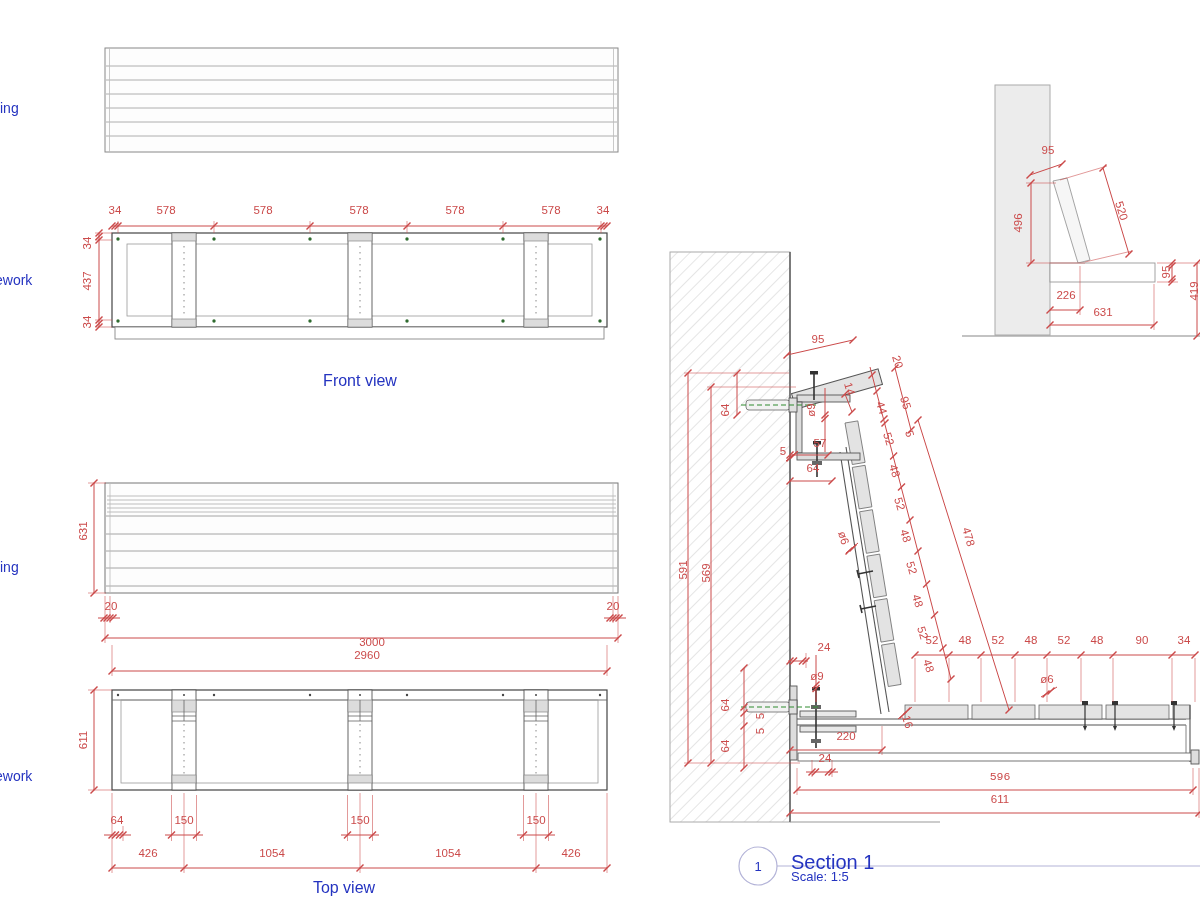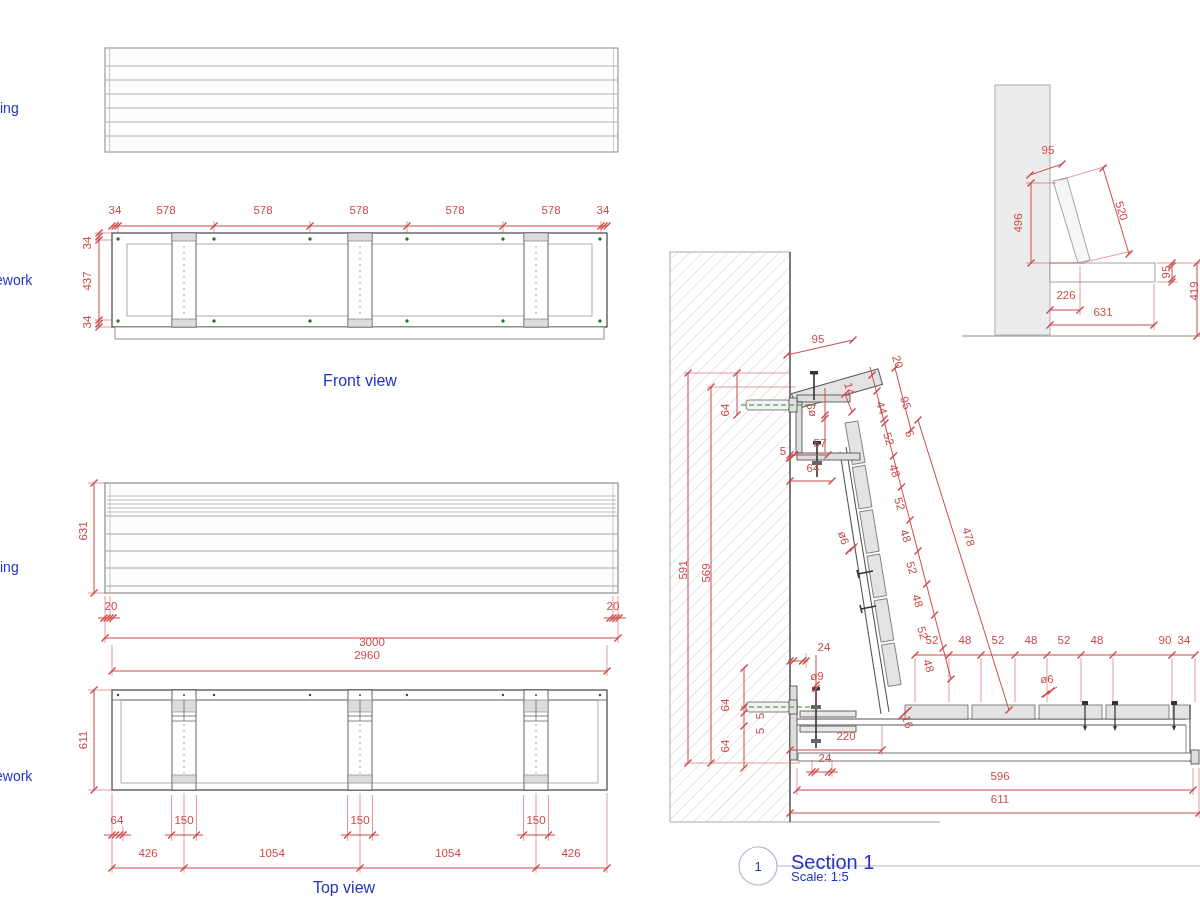--- a/index.html
+++ b/index.html
@@ -553,24 +553,24 @@
       <span class="dim" style="left: 726px; top: 746px; color: rgb(203, 74, 74); transform: translate(-50%, -50%) rotate(-90deg);">64</span>
       <span class="dim" style="left: 846px; top: 737px; color: rgb(203, 74, 74); transform: translate(-50%, -50%);">220</span>
       <span class="dim" style="left: 825px; top: 759px; color: rgb(203, 74, 74); transform: translate(-50%, -50%);">24</span>
       <span class="dim" style="left: 907px; top: 722px; color: rgb(203, 74, 74); transform: translate(-50%, -50%) rotate(74deg);">16</span>
       <span class="dim" style="left: 932px; top: 641px; color: rgb(203, 74, 74); transform: translate(-50%, -50%);">52</span>
       <span class="dim" style="left: 965px; top: 641px; color: rgb(203, 74, 74); transform: translate(-50%, -50%);">48</span>
       <span class="dim" style="left: 998px; top: 641px; color: rgb(203, 74, 74); transform: translate(-50%, -50%);">52</span>
       <span class="dim" style="left: 1031px; top: 641px; color: rgb(203, 74, 74); transform: translate(-50%, -50%);">48</span>
       <span class="dim" style="left: 1064px; top: 641px; color: rgb(203, 74, 74); transform: translate(-50%, -50%);">52</span>
       <span class="dim" style="left: 1097px; top: 641px; color: rgb(203, 74, 74); transform: translate(-50%, -50%);">48</span>
-      <span class="dim" style="left: 1142px; top: 641px; color: rgb(203, 74, 74); transform: translate(-50%, -50%); margin-left: 23px;">90</span>
+      <span class="dim" style="left: 1142px; top: 641px; color: rgb(203, 74, 74); transform: translate(-50%, -50%);">90</span>
       <span class="dim" style="left: 1184px; top: 641px; color: rgb(203, 74, 74); transform: translate(-50%, -50%);">34</span>
       <span class="dim" style="left: 1047px; top: 680px; color: rgb(203, 74, 74); transform: translate(-50%, -50%);">ø6</span>
-      <span class="dim" style="left: 1000px; top: 777px; color: rgb(203, 74, 74); transform: translate(-50%, -50%);">596</span>
+      <span class="dim" style="left: 1000px; top: 777px; color: rgb(203, 74, 74); transform: translate(-50%, -50%); font-family: Liberation Mono, monospace;">596</span>
       <span class="dim" style="left: 1000px; top: 800px; color: rgb(203, 74, 74); transform: translate(-50%, -50%);">611</span>
     </div>
 
   <span class="blue trunc" style="left:0px;top:101px">ing</span>
   <span class="blue trunc" style="left:-5px;top:273px">ework</span>
   <span class="blue trunc" style="left:0px;top:560px">ing</span>
   <span class="blue trunc" style="left:-5px;top:769px">ework</span>
   <span class="blue view-title" style="left:360px;top:381px;transform:translate(-50%,-50%)">Front view</span>
   <span class="blue view-title" style="left:344px;top:888px;transform:translate(-50%,-50%)">Top view</span>
   <span class="bubble-num" style="left:758px;top:866px;transform:translate(-50%,-50%)">1</span>

